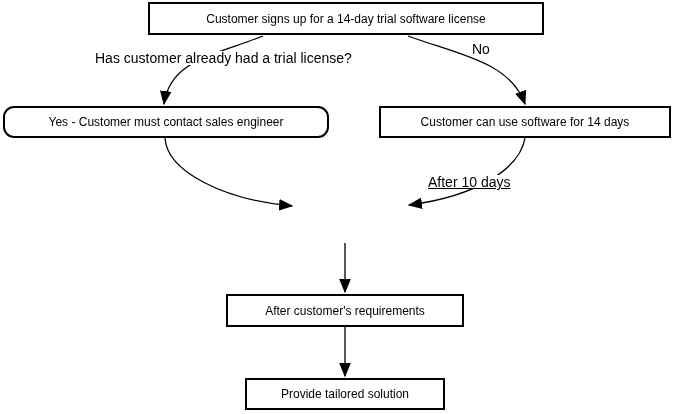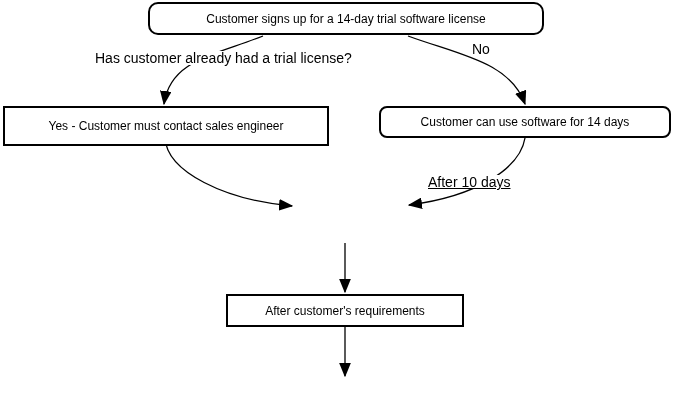--- a/index.html
+++ b/index.html
@@ -38,23 +38,23 @@
   }
   .edge-label {
     position: absolute;
     background: #ffffff;
     font-size: 14px;
     line-height: 14px;
     white-space: nowrap;
     padding: 0 1px;
   }
   
-  #node-signup              { left:148px; top:2px;   width:396px; height:33px;border-radius:10px; }
-  #node-yes-contact         { left:3px;   top:106px; width:326px; height:40px; }
-  #node-use-software        { left:379px; top:106px; width:292px; height:32px;border-radius:8px; }
+  #node-signup              { left:148px; top:2px;   width:396px; height:33px; }
+  #node-yes-contact         { left:3px;   top:106px; width:326px; height:32px;border-radius:11px; }
+  #node-use-software        { left:379px; top:106px; width:292px; height:32px; }
   #node-contact-sales       { left:255px; top:208px; width:182px; height:35px; }
   #node-learn-requirements  { left:226px; top:294px; width:238px; height:33px; }
   #node-provide-solution    { left:245px; top:378px; width:200px; height:32px; }
   
   #label-trial-question { left:94px;  top:51px;  }
   #label-no             { left:471px; top:42px;  }
   #label-after-10-days  { left:427px; top:175px;text-decoration:underline; }
 </style>
 </head>
 <body>
@@ -85,20 +85,23 @@
 
   <div class="node" id="node-use-software">
     <span>Customer can use software for 14 days</span>
   </div>
 
 
   <div class="node" id="node-learn-requirements">
     <span>After customer's requirements</span>
   </div>
 
+  <div class="node" id="node-provide-solution">
+    <span>Provide tailored solution</span>
+  </div>
 
   <div class="edge-label" id="label-trial-question">Has customer already had a trial license?</div>
 
   <div class="edge-label" id="label-no">No</div>
 
   <div class="edge-label" id="label-after-10-days">After 10 days</div>
 
 </div>
 
 </body></html>

